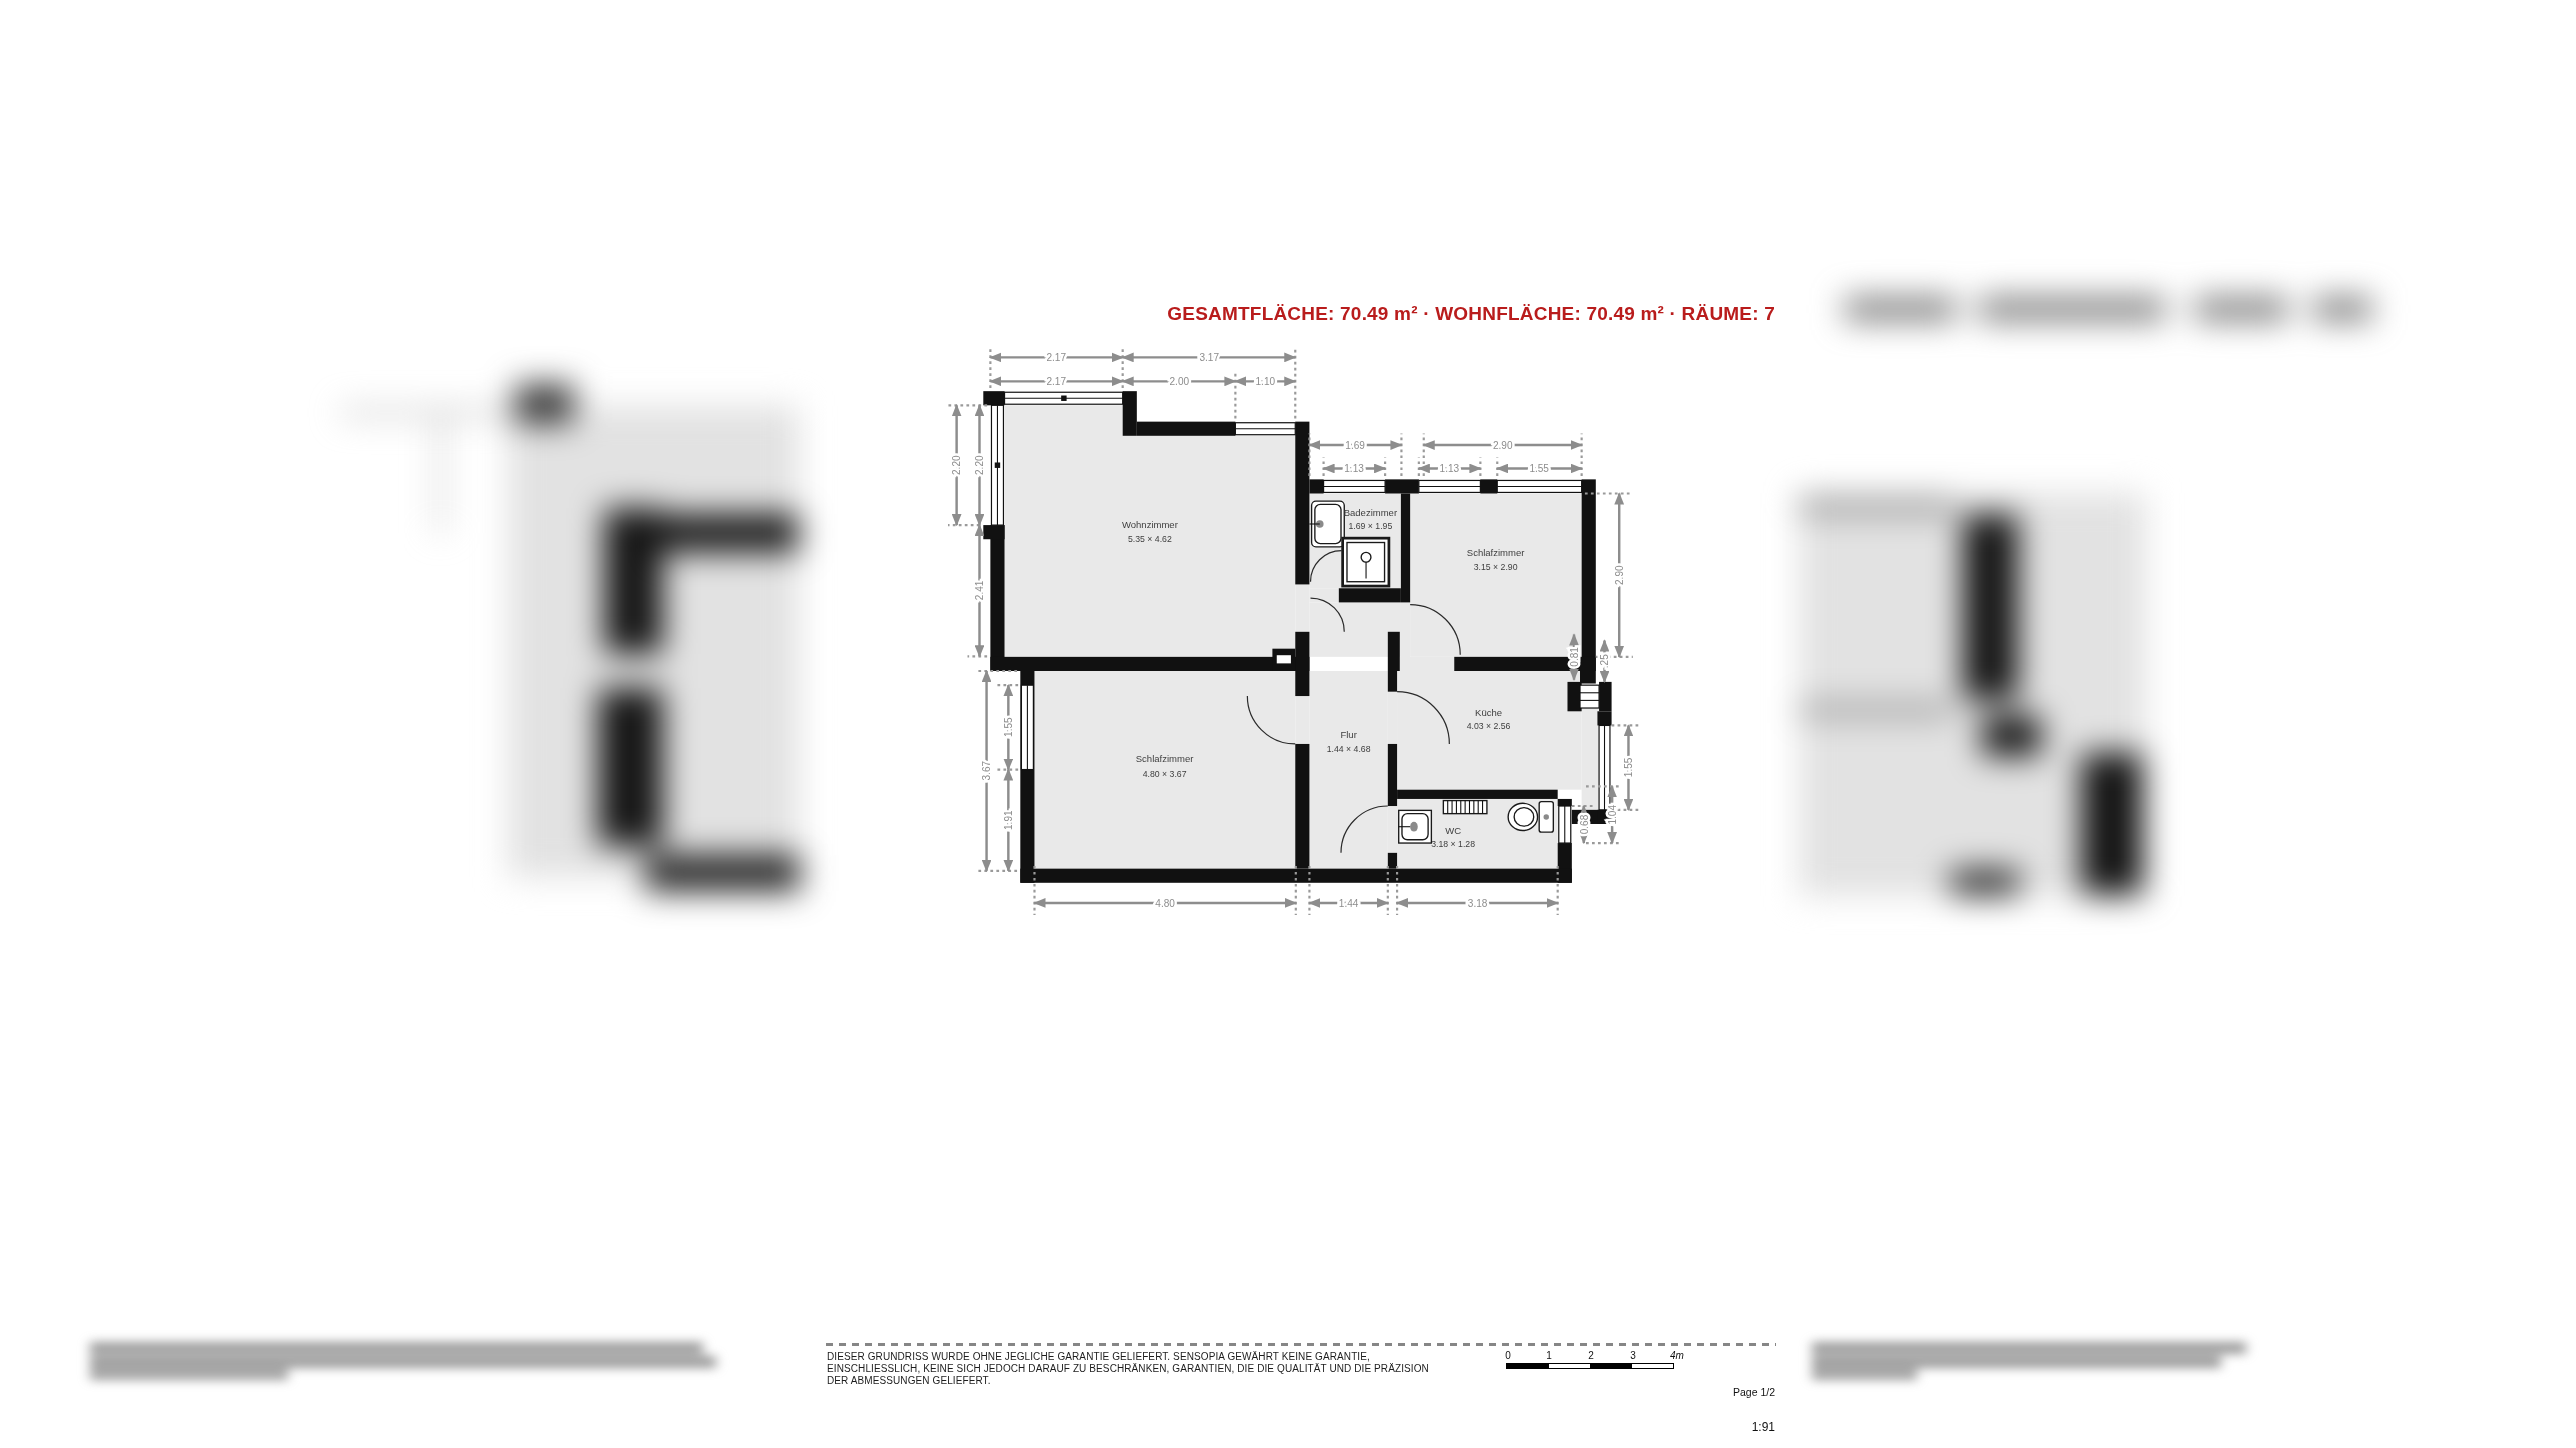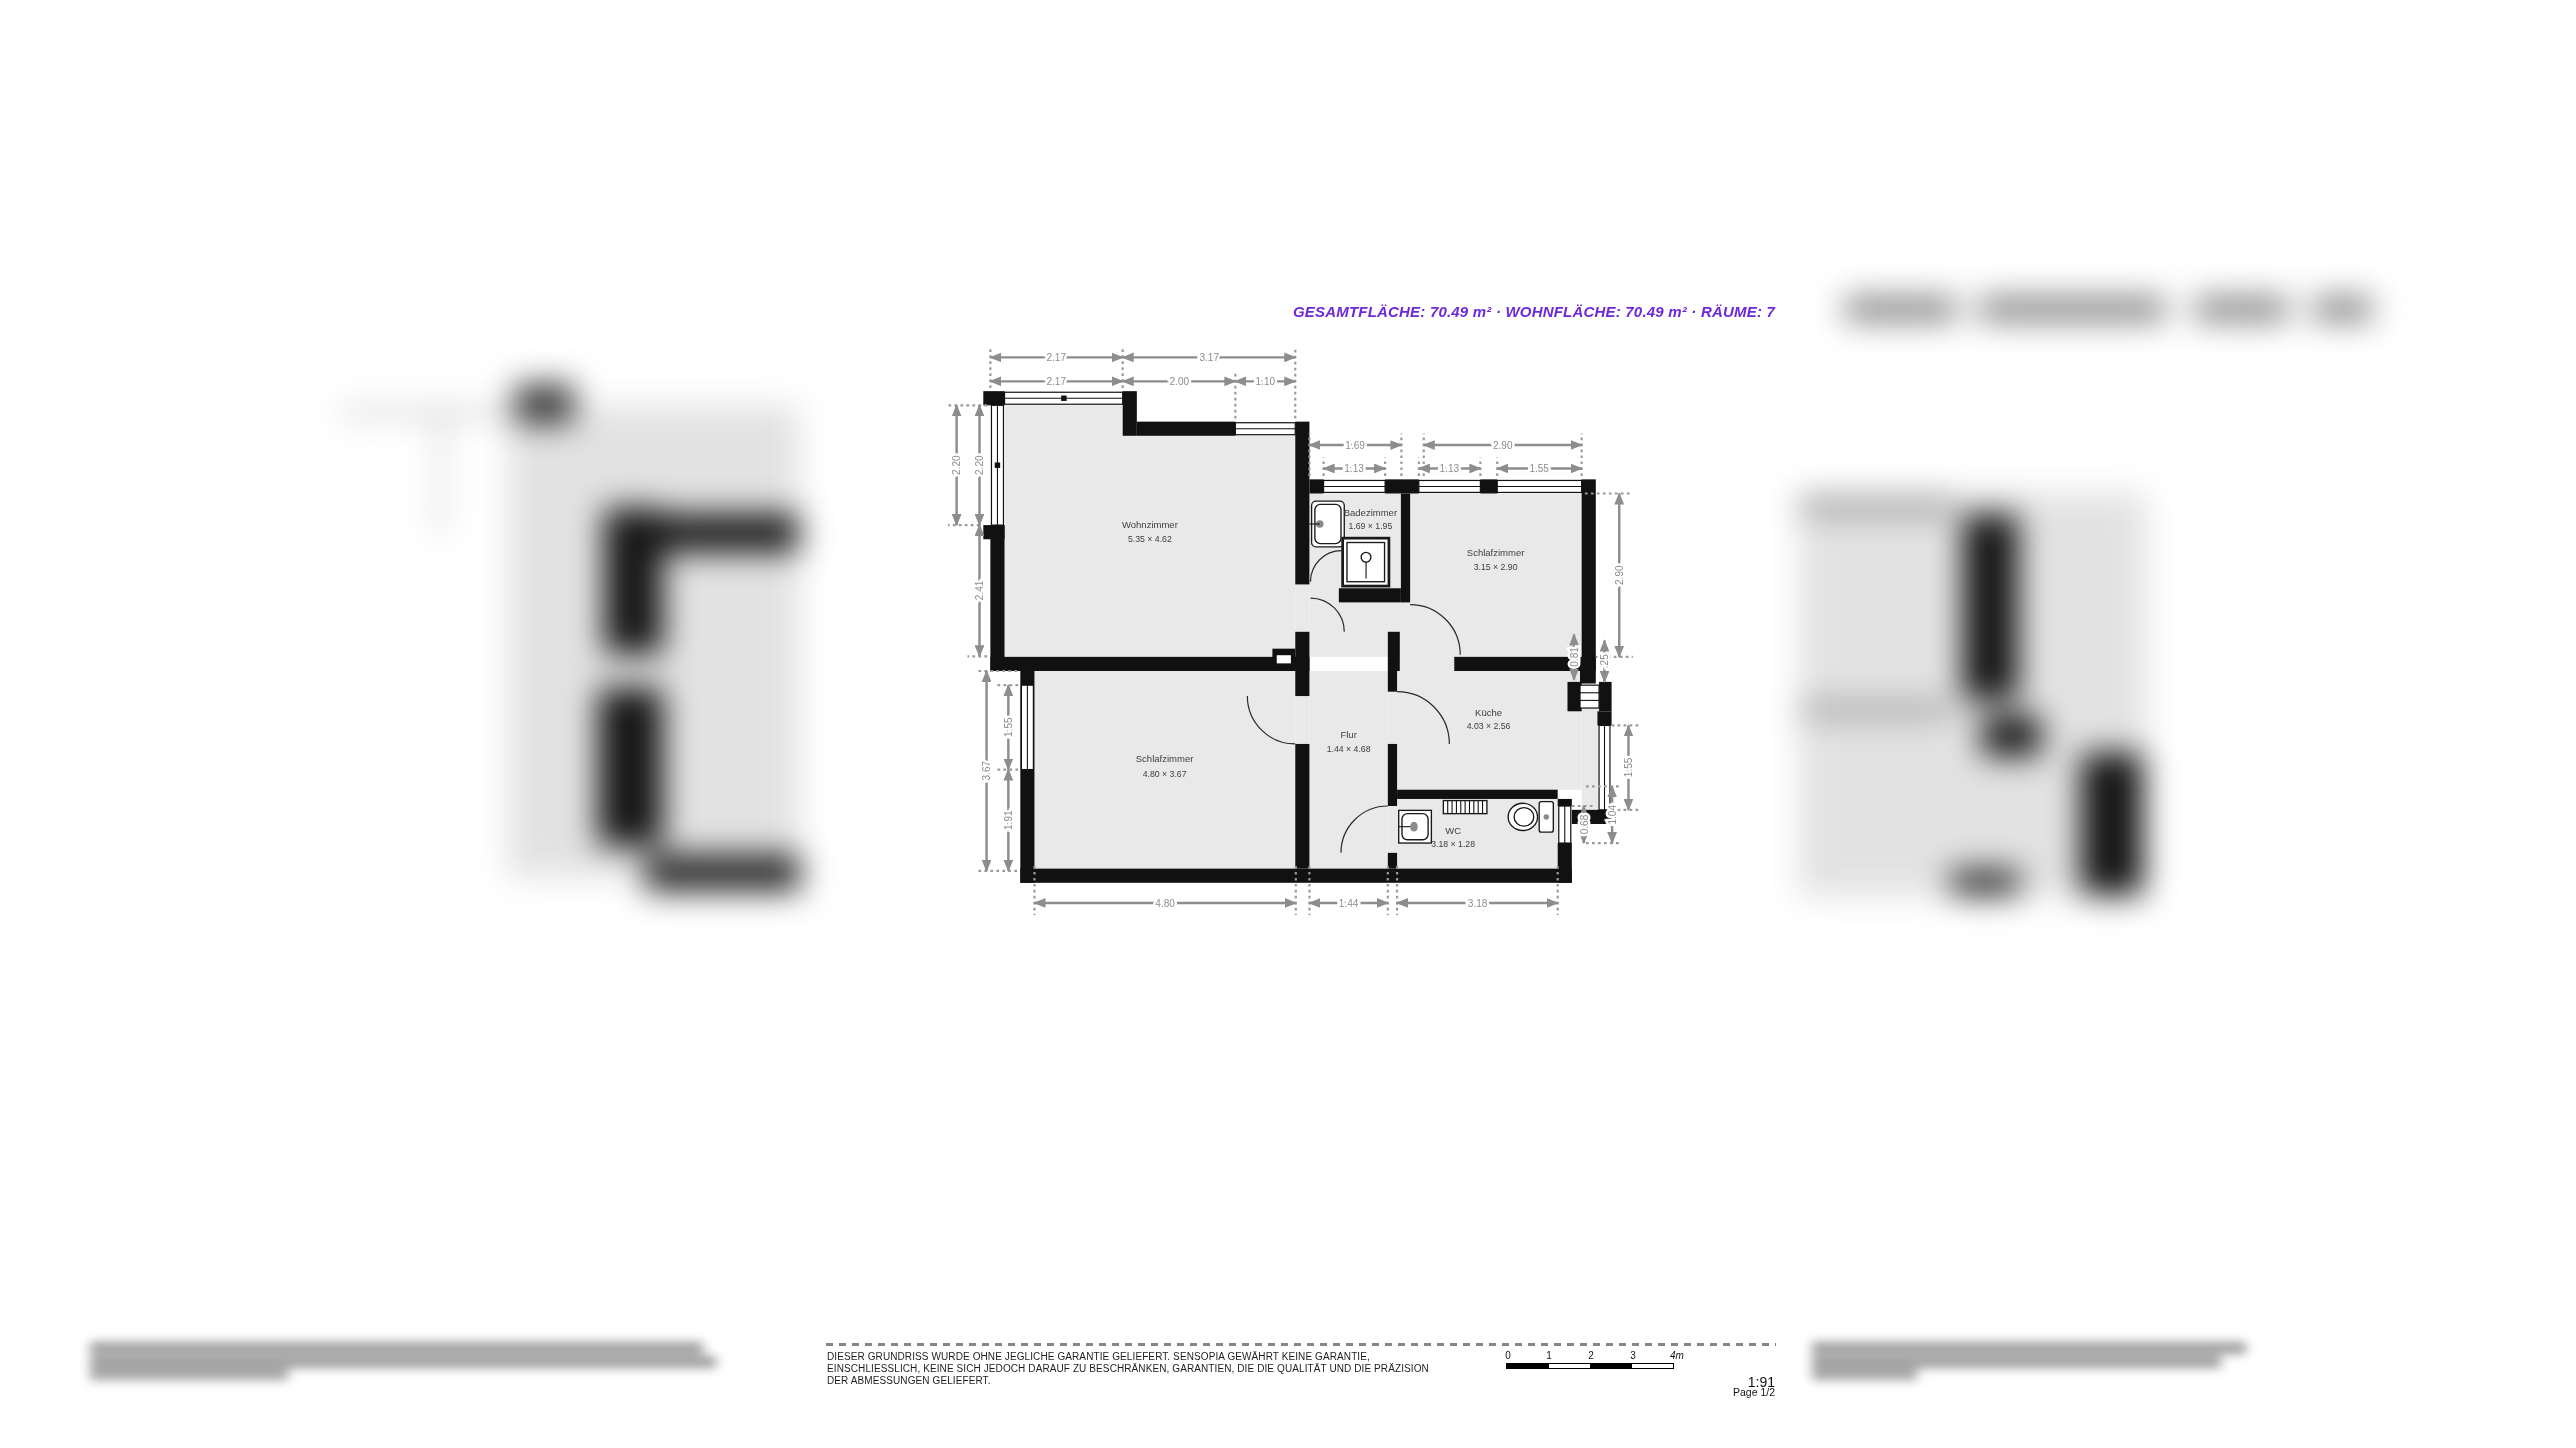--- a/index.html
+++ b/index.html
@@ -4,33 +4,33 @@
 <style>
   html,body{margin:0;padding:0;background:#fff;}
   body{width:2576px;height:1449px;position:relative;overflow:hidden;
        font-family:"Liberation Sans","DejaVu Sans",sans-serif;}
   .abs{position:absolute;}
   
   .blurwrap{position:absolute;filter:blur(16px);}
   .blurwrap.small{filter:blur(5.6px);}
   .bsh{position:absolute;}
   
-  #header{position:absolute;right:801px;top:303px;font-size:15px;font-weight:bold;
-          color:#6d28d9;letter-spacing:0.2px;white-space:nowrap;font-style:italic;}
+  #header{position:absolute;right:801px;top:303px;font-size:19px;font-weight:bold;
+          color:#b91c1c;letter-spacing:0.2px;white-space:nowrap;}
   
   #sep{position:absolute;left:826px;top:1343px;width:950px;height:2.5px;
        background:repeating-linear-gradient(90deg,#868686 0 7.4px,transparent 7.4px 13px);}
   #disclaimer{position:absolute;left:827px;top:1351px;font-size:10px;line-height:11.8px;
               color:#1d1d1d;letter-spacing:0.1px;}
   .tick{position:absolute;top:1350px;font-size:10px;color:#111;transform:translateX(-50%);}
   .tick.last{transform:none;}
   #scalebar{position:absolute;left:1506px;top:1363px;width:168px;height:6.2px;
             border:0.9px solid #000;box-sizing:border-box;display:flex;}
   #scalebar div{height:100%;}
-  #ratio{position:absolute;right:801px;top:1374px;font-size:14px;color:#111;}
+  #ratio{position:absolute;right:801px;top:1420px;font-size:12px;color:#111;}
   #page{position:absolute;right:801px;top:1386px;font-size:10.5px;color:#111;}
   
   .floor{fill:#e9e9e9;stroke:none;}
   .wall{fill:#111;stroke:none;}
   .win{fill:#fff;stroke:#111;stroke-width:.022;}
   .wline{stroke:#111;stroke-width:.02;fill:none;}
   .mull{fill:#111;}
   .fix{stroke:#1a1a1a;fill:#fff;stroke-width:.025;}
   .fixthick{stroke:#1a1a1a;fill:#fff;stroke-width:.05;}
   .fixdot{fill:#8a8a8a;stroke:none;}

